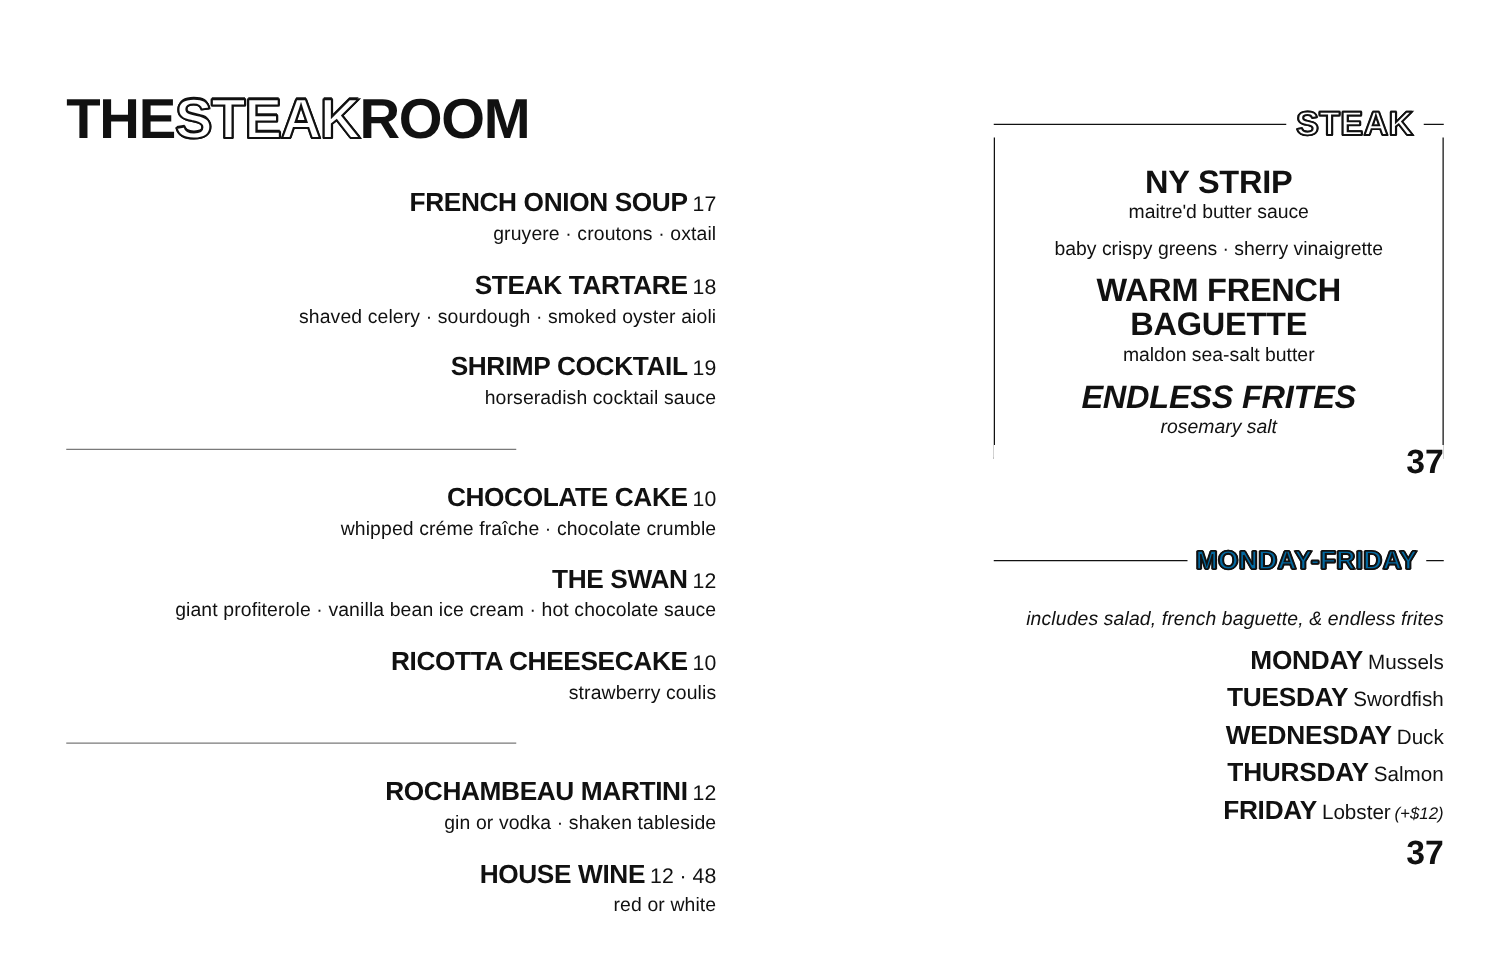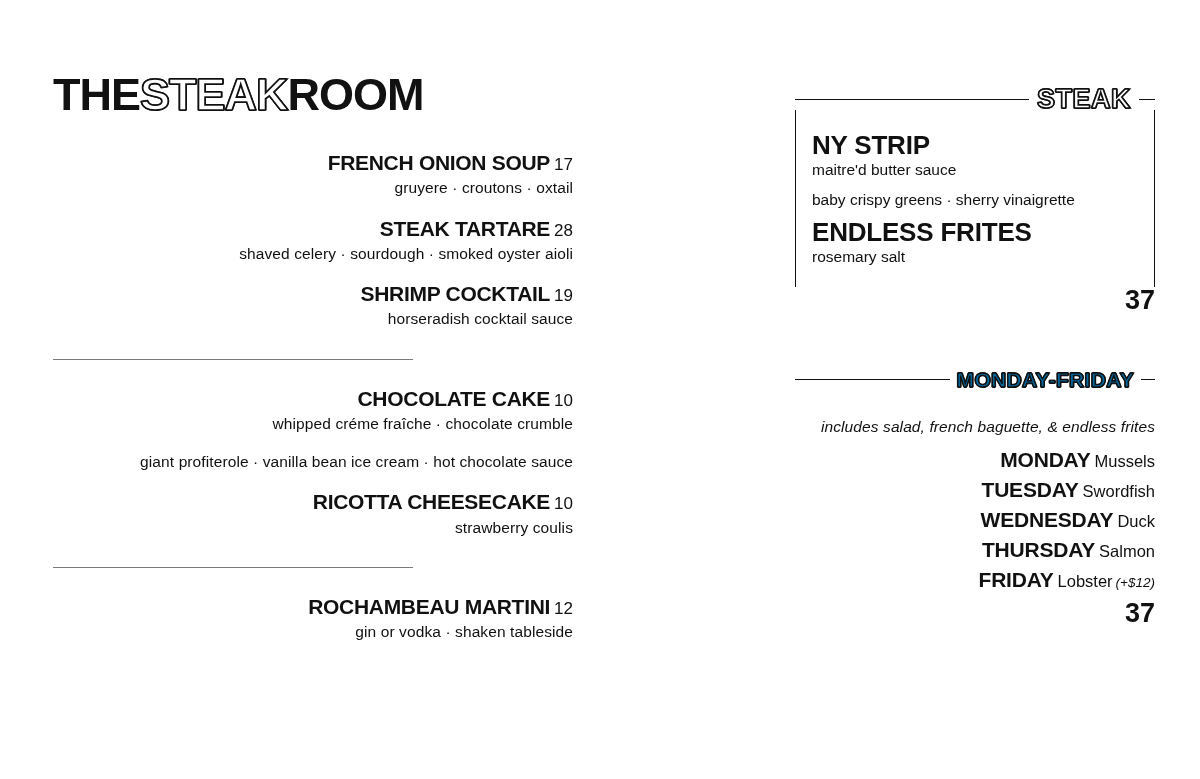--- a/index.html
+++ b/index.html
@@ -115,27 +115,27 @@
     -webkit-text-stroke: 1.5px #111111;
     text-shadow: -1px 0 #111, 1px 0 #111, 0 -1px #111, 0 1px #111;
     padding: 0 8px;
     white-space: nowrap;
     line-height: 1;
   }
   .steak-box {
     border: 1px solid #111111;
     border-top: none;
     padding: 22px 16px 14px 16px;
-    text-align: left;
+    text-align: center;
     margin-top: 0;
   }
   .steak-entry {
     margin-bottom: 10px;
   }
-  .steak-entry:last-child { margin-bottom: 16px; }
+  .steak-entry:last-child { margin-bottom: 0; font-style: italic; }
   .steak-name {
     font-weight: bold;
     font-size: 26px;
     letter-spacing: -0.2px;
     line-height: 1.05;
     text-transform: uppercase;
   }
   .steak-desc {
     font-size: 15.5px;
     line-height: 1.25;
@@ -237,21 +237,21 @@
     <div>
       <div class="menu-item">
         <div class="name-line">
           <span class="item-name">FRENCH ONION SOUP</span><span class="item-price">17</span>
         </div>
         <div class="item-desc">gruyere · croutons · oxtail</div>
       </div>
 
       <div class="menu-item">
         <div class="name-line">
-          <span class="item-name">STEAK TARTARE</span><span class="item-price">28</span>
+          <span class="item-name">STEAK TARTARE</span><span class="item-price">18</span>
         </div>
         <div class="item-desc">shaved celery · sourdough · smoked oyster aioli</div>
       </div>
 
       <div class="menu-item">
         <div class="name-line">
           <span class="item-name">SHRIMP COCKTAIL</span><span class="item-price">19</span>
         </div>
         <div class="item-desc">horseradish cocktail sauce</div>
       </div>
@@ -261,20 +261,23 @@
 
     <div>
       <div class="menu-item">
         <div class="name-line">
           <span class="item-name">CHOCOLATE CAKE</span><span class="item-price">10</span>
         </div>
         <div class="item-desc">whipped créme fraîche · chocolate crumble</div>
       </div>
 
       <div class="menu-item">
+        <div class="name-line">
+          <span class="item-name">THE SWAN</span><span class="item-price">12</span>
+        </div>
         <div class="item-desc">giant profiterole · vanilla bean ice cream · hot chocolate sauce</div>
       </div>
 
       <div class="menu-item">
         <div class="name-line">
           <span class="item-name">RICOTTA CHEESECAKE</span><span class="item-price">10</span>
         </div>
         <div class="item-desc">strawberry coulis</div>
       </div>
     </div>
@@ -282,20 +285,26 @@
     <hr class="divider">
 
     <div>
       <div class="menu-item">
         <div class="name-line">
           <span class="item-name">ROCHAMBEAU MARTINI</span><span class="item-price">12</span>
         </div>
         <div class="item-desc">gin or vodka · shaken tableside</div>
       </div>
 
+      <div class="menu-item">
+        <div class="name-line">
+          <span class="item-name">HOUSE WINE</span><span class="item-price">12 · 48</span>
+        </div>
+        <div class="item-desc">red or white</div>
+      </div>
     </div>
 
   </div>
 
   <div class="right-col">
 
     <div class="steak-block">
       <div class="steak-heading-row">
         <div class="rule"></div>
         <div class="steak-title">STEAK</div>
@@ -304,20 +313,24 @@
 
       <div class="steak-box">
         <div class="steak-entry">
           <div class="steak-name">NY STRIP</div>
           <div class="steak-desc">maitre'd butter sauce</div>
         </div>
         <div class="steak-entry">
           <div class="steak-desc">baby crispy greens · sherry vinaigrette</div>
         </div>
         <div class="steak-entry">
+          <div class="steak-name">WARM FRENCH BAGUETTE</div>
+          <div class="steak-desc">maldon sea-salt butter</div>
+        </div>
+        <div class="steak-entry">
           <div class="steak-name">ENDLESS FRITES</div>
           <div class="steak-desc">rosemary salt</div>
         </div>
       </div>
 
       <div class="steak-price-wrap">
         <div class="rule-left"></div>
         <div class="big-price">37</div>
         <div class="rule-right"></div>
       </div>

